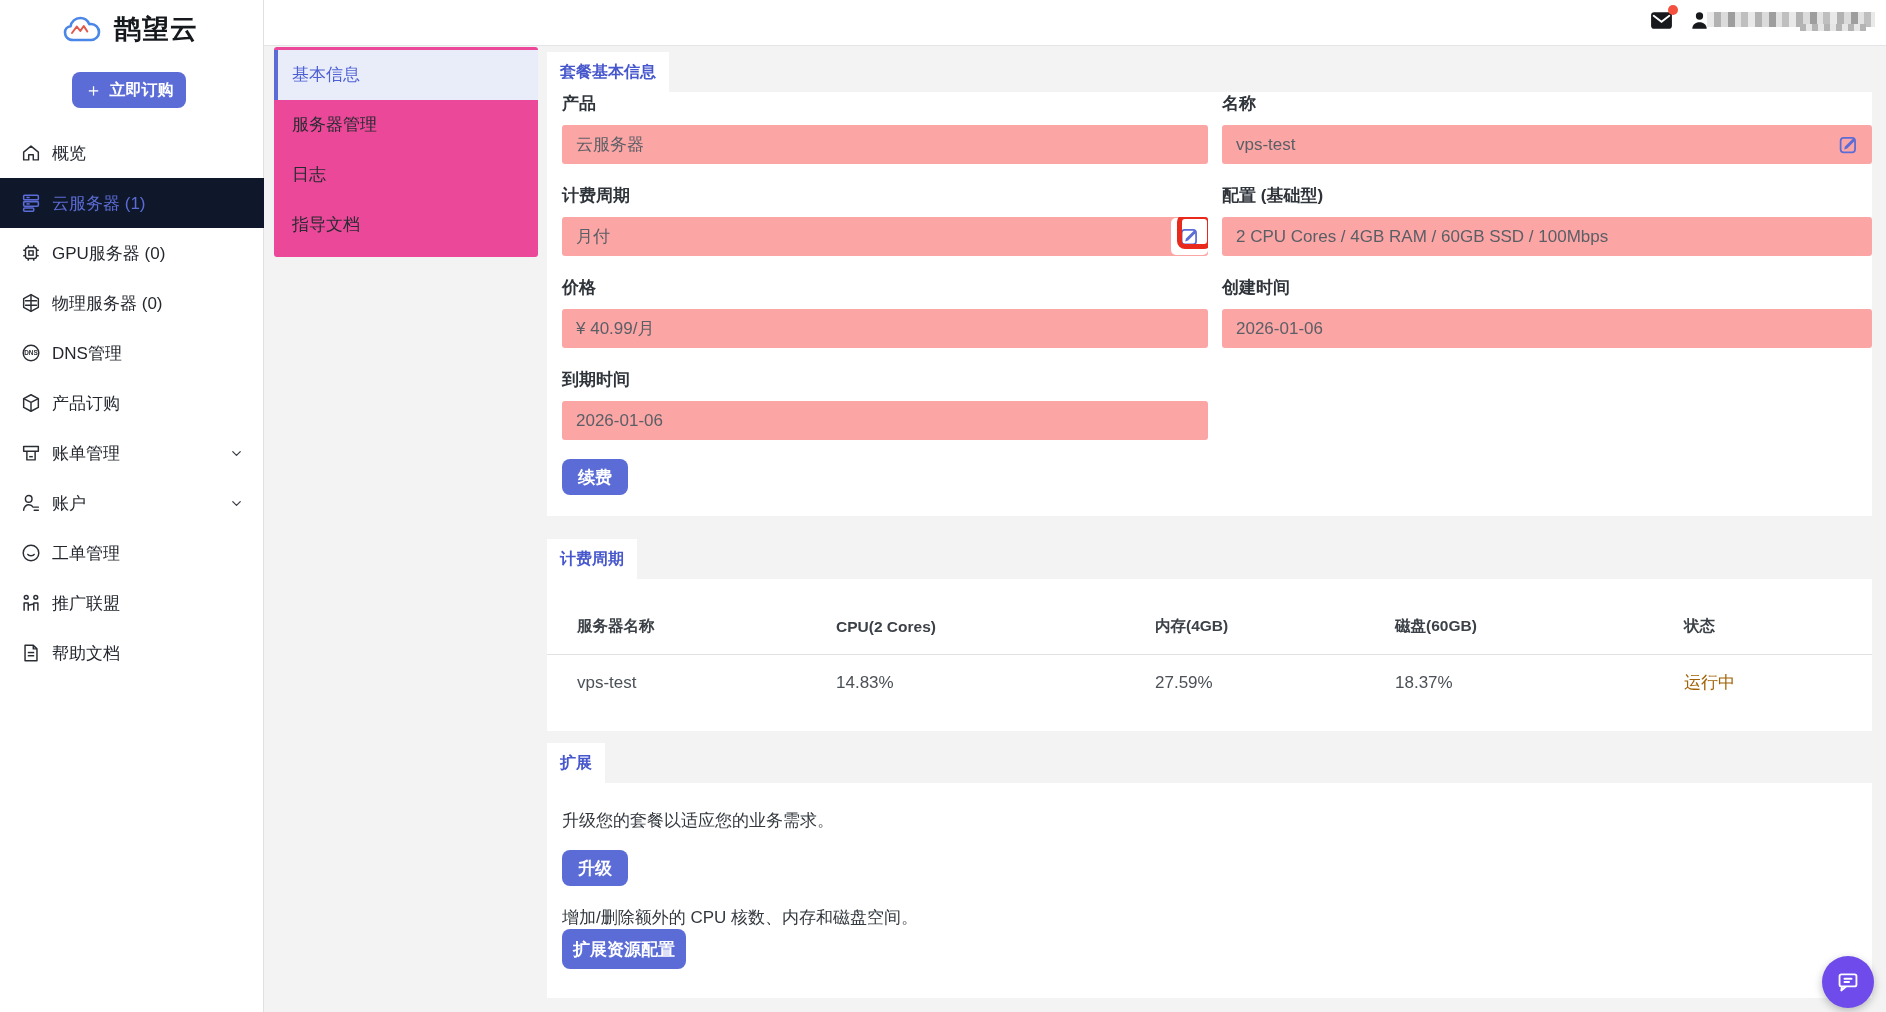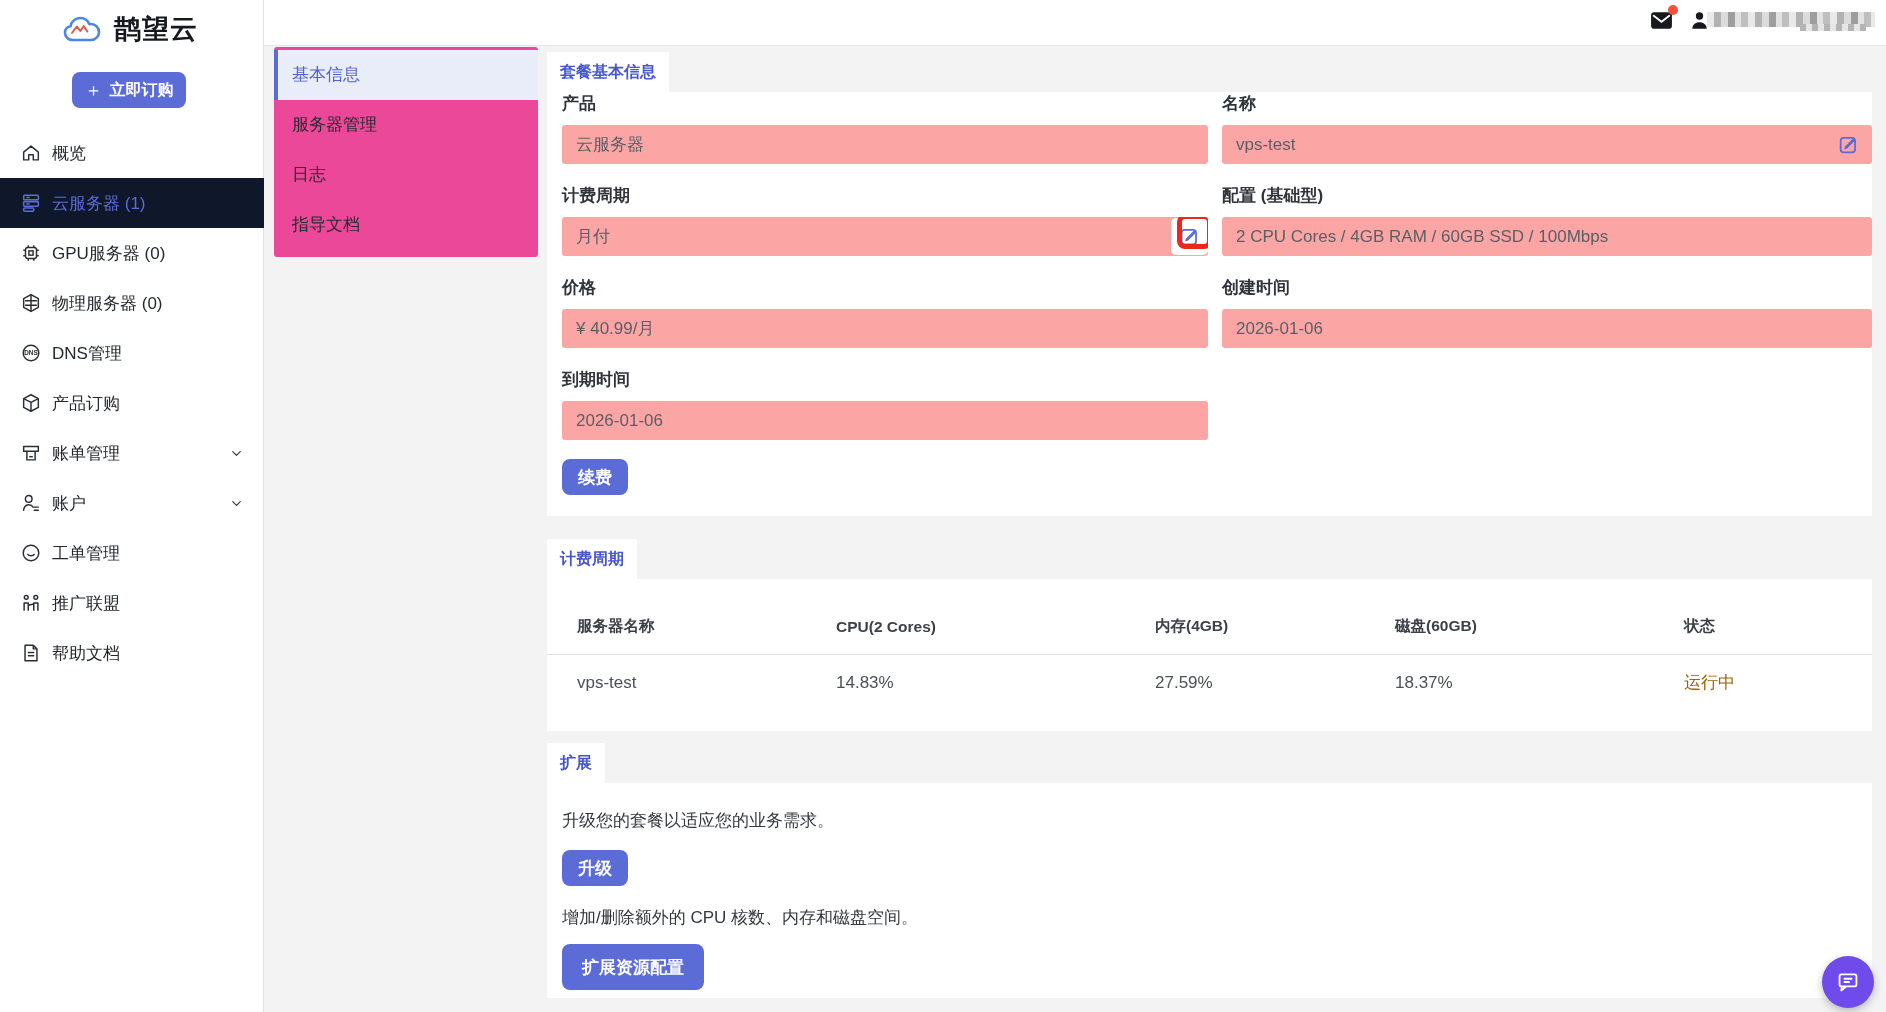--- a/index.html
+++ b/index.html
@@ -110,21 +110,21 @@
   .t-head { padding-top:37px; padding-bottom:17px; font-size:15.5px; font-weight:700; color:#3c4147;
             border-bottom:1px solid #e2e2e4; }
   .t-row { padding-top:16px; font-size:17px; color:#4c5157; }
   .state-running { color:#a16207; }
 
   
   #card-expand { top:743px; }
   #card-expand .card-body { height:215px; padding:13px 0 0 15px; }
   .expand-text { font-size:17px; color:#33383e; margin-top:13px; }
   .upgrade-btn { width:66px; height:36px; margin-top:18px; }
-  .resize-btn { height:46px; padding:0 20px; margin-top:15px; }
+  .resize-btn { height:40px; padding:0 11px; }
   .expand-text2 { margin-top:20px; }
 
   
   .chat-btn {
     position:absolute; left:1822px; top:956px; width:52px; height:52px; border-radius:50%;
     background:#6e4bea; display:flex; align-items:center; justify-content:center;
     box-shadow:0 3px 8px rgba(0,0,0,.25); cursor:pointer;
   }
 </style>
 </head>

